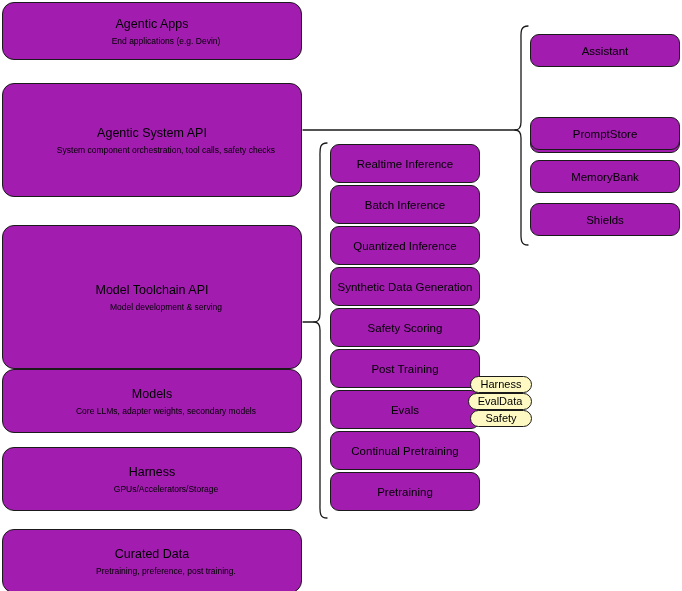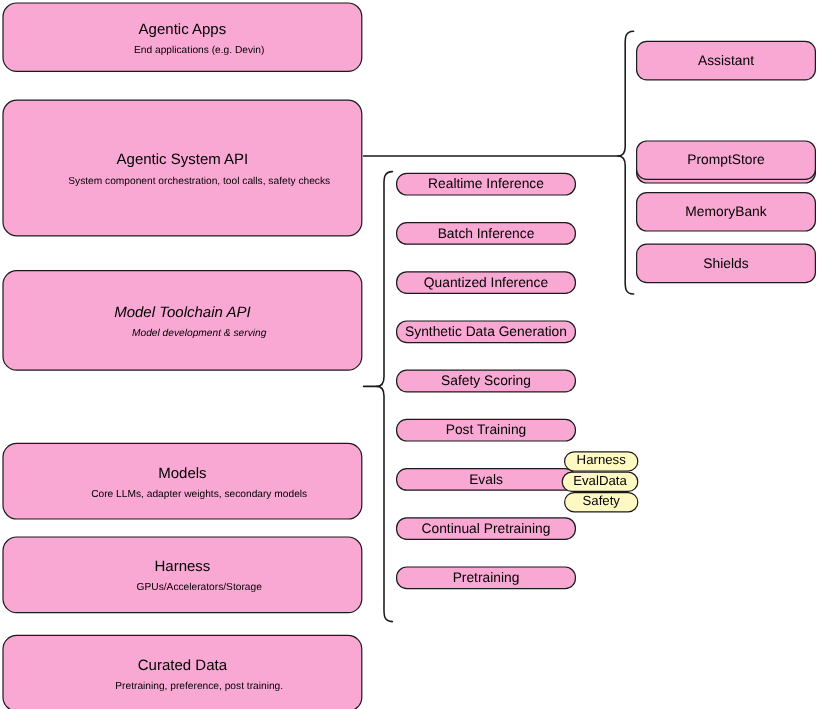--- a/index.html
+++ b/index.html
@@ -22,21 +22,21 @@
     width: 682px;
     height: 591px;
   }
 
   
   .rbox {
     position: absolute;
     box-sizing: border-box;
     border: 1.3px solid #1a1a1a;
     border-radius: 10px;
-    background: #f9a8d4;
+    background: #a21caf;
     display: flex;
     flex-direction: column;
     align-items: center;
     justify-content: center;
     text-align: center;
   }
 
   
   .layer {
     left: 2px;
@@ -53,21 +53,21 @@
     line-height: 12px;
     color: #000;
     margin-top: 3px;
     padding-left: 28px;
   }
 
   
   .mid {
     left: 330px;
     width: 150px;
-    height: 19px;
+    height: 39px;
     border-radius: 9px;
   }
   .mid .lbl {
     font-size: 11.5px;
     line-height: 14px;
   }
 
   
   .right {
     left: 530px;
@@ -144,21 +144,21 @@
   <div class="rbox layer" style="top:2px; height:58px;">
     <div class="title">Agentic Apps</div>
     <div class="subtitle">End applications (e.g. Devin)</div>
   </div>
 
   <div class="rbox layer" style="top:83px; height:114px;">
     <div class="title">Agentic System API</div>
     <div class="subtitle">System component orchestration, tool calls, safety checks</div>
   </div>
 
-  <div class="rbox layer" style="top:225px; height:84px;font-style:italic;">
+  <div class="rbox layer" style="top:225px; height:144px;">
     <div class="title">Model Toolchain API</div>
     <div class="subtitle">Model development &amp; serving</div>
   </div>
 
   <div class="rbox layer" style="top:369px; height:64px;">
     <div class="title">Models</div>
     <div class="subtitle">Core LLMs, adapter weights, secondary models</div>
   </div>
 
   <div class="rbox layer" style="top:447px; height:64px;">

